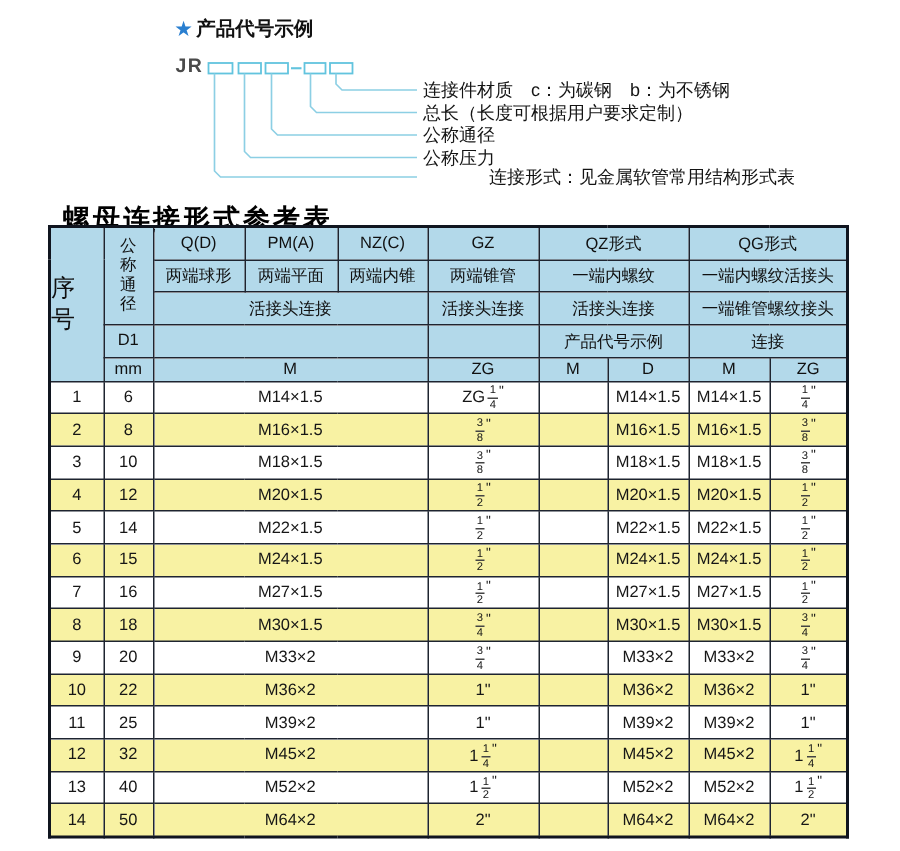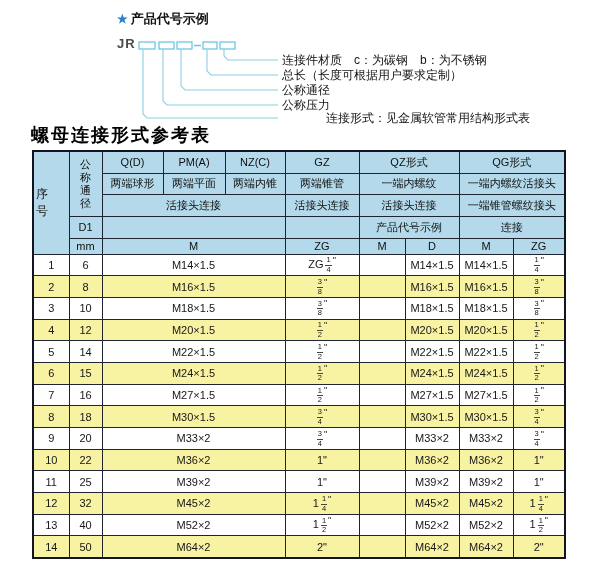--- a/index.html
+++ b/index.html
@@ -32,40 +32,40 @@
     position:absolute;left:282px;font-size:12px;line-height:13px;
     white-space:nowrap;color:#141414;text-align:center;
   }
   .dlabel.l1{top:54px;}
   .dlabel.l2{top:69px;}
   .dlabel.l3{top:84px;}
   .dlabel.l4{top:99px;}
   .dlabel.l5{top:112px;margin-left:44px;}
   
   .table-title{
-    position:absolute;left:30px;top:122px;margin:1px;
+    position:absolute;left:30px;top:122px;margin:12px;
     font-size:18px;font-weight:bold;letter-spacing:2px;
     font-family:"Liberation Serif", serif;color:#000;
   }
   
   table.ref{
     position:absolute;left:32px;top:150px;width:532px;
     border-collapse:collapse;table-layout:fixed;
     font-size:11px;text-align:center;
     border:2px solid #10151f;
   }
   table.ref th, table.ref td{
     border:1px solid var(--border-col);
     padding:0 1px;font-weight:normal;overflow:hidden;
     vertical-align:middle;
   }
   table.ref thead th{background:var(--header-bg);font-size:11px;color:#101010;}
   table.ref tbody td{background:#ffffff;height:21.7px;color:#161616;}
   table.ref tbody tr:nth-child(even) td{background:var(--row-alt-bg);}
-  .vflex{display:flex;flex-direction:column;align-items:center;justify-content:center;gap:18px;font-size:12px;height:100%;}
+  .vflex{display:flex;flex-direction:column;align-items:center;justify-content:center;gap:18px;font-size:16px;height:100%;}
   .vbreak{width:12px;margin:0 auto;word-break:break-all;line-height:13px;font-size:11px;}
   
   .frac{display:inline-block;vertical-align:-4px;text-align:center;font-size:7.5px;line-height:1.15;}
   .frac .fn{display:block;border-bottom:1px solid #444;padding:0 1px;}
   .frac .fd{display:block;}
   .fprefix{margin-right:2px;}
   .quote{font-size:9px;vertical-align:5px;margin-left:1px;}
 </style>
 </head>
 <body>

